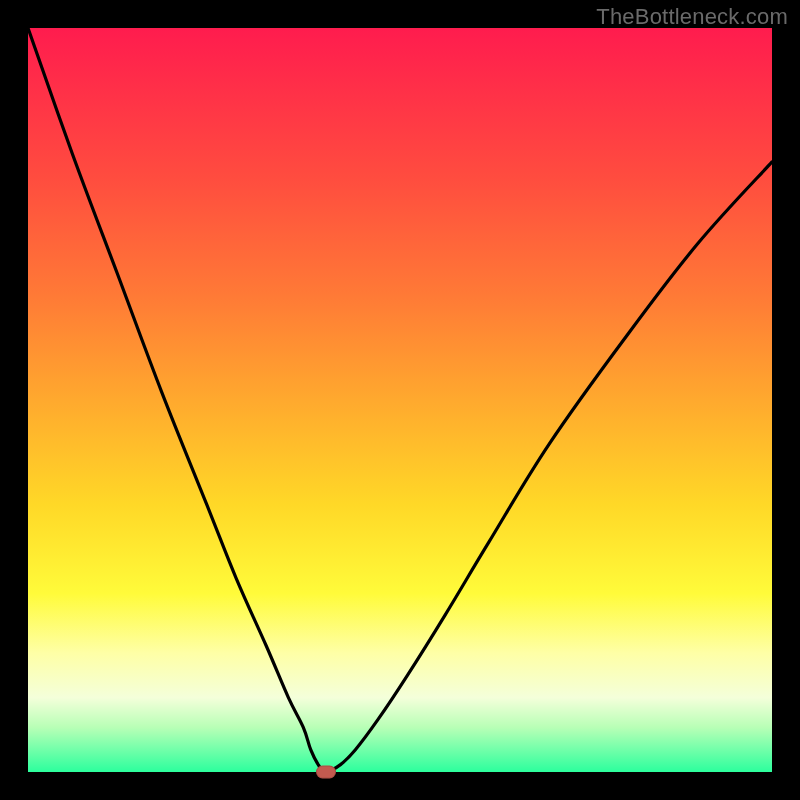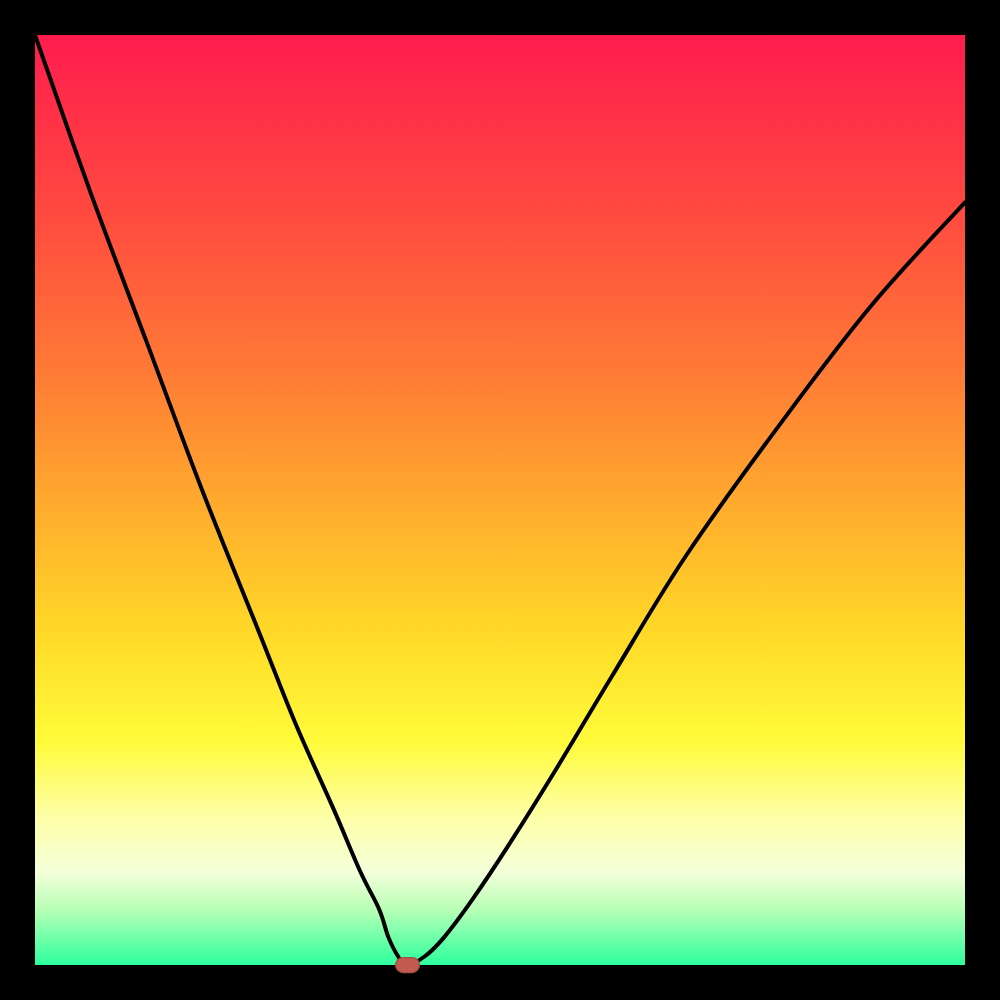--- a/index.html
+++ b/index.html
@@ -62,20 +62,21 @@
     background: #c25a4f;
     border-radius: 7px;
     transform: translate(-50%, -50%);
     box-shadow: 0 0 0 1px rgba(0,0,0,0.15) inset;
   }
 </style>
 </head>
 <body>
 
 <div class="frame">
+  <div class="watermark">TheBottleneck.com</div>
 
   <div class="plot-area">
     <svg class="curve" viewBox="0 0 744 744" preserveAspectRatio="none">
       <path fill="none" stroke="#000" stroke-width="3.2" stroke-linecap="round" stroke-linejoin="round" d="M 0.0 0.0 C 8.0 22.8, 28.6 82.3, 44.6 126.5 C 60.7 170.7, 73.2 202.7, 89.3 245.5 C 105.4 288.4, 117.8 323.0, 133.9 364.6 C 150.0 406.1, 165.2 442.7, 178.6 476.2 C 192.0 509.6, 197.6 525.1, 208.3 550.6 C 219.0 576.0, 228.7 596.1, 238.1 617.5 C 247.5 638.9, 253.7 654.9, 260.4 669.6 C 267.1 684.3, 271.3 690.0, 275.3 699.4 C 279.3 708.7, 280.0 715.0, 282.7 721.7 C 285.4 728.4, 287.5 732.5, 290.2 736.6 C 292.8 740.6, 293.6 744.0, 297.6 744.0 C 301.6 744.0, 307.1 740.6, 312.5 736.6 C 317.8 732.5, 320.7 729.7, 327.4 721.7 C 334.1 713.6, 340.3 705.3, 349.7 691.9 C 359.1 678.5, 367.4 666.0, 379.4 647.3 C 391.5 628.5, 401.9 611.9, 416.6 587.8 C 431.4 563.7, 442.5 544.2, 461.3 513.4 C 480.0 482.6, 496.7 452.8, 520.8 416.6 C 544.9 380.5, 568.4 348.6, 595.2 312.5 C 622.0 276.3, 642.8 247.9, 669.6 215.8 C 696.4 183.6, 730.6 148.7, 744.0 133.9"></path>
     </svg>
     <div class="marker" style="left: 297.6px; top: 744px;"></div>
   </div>
 </div>
 
 </body></html>

